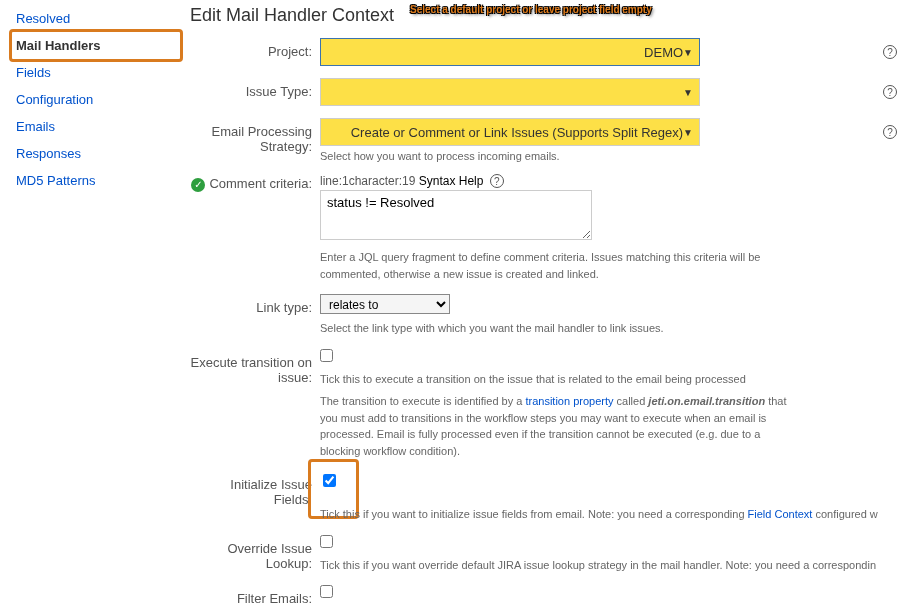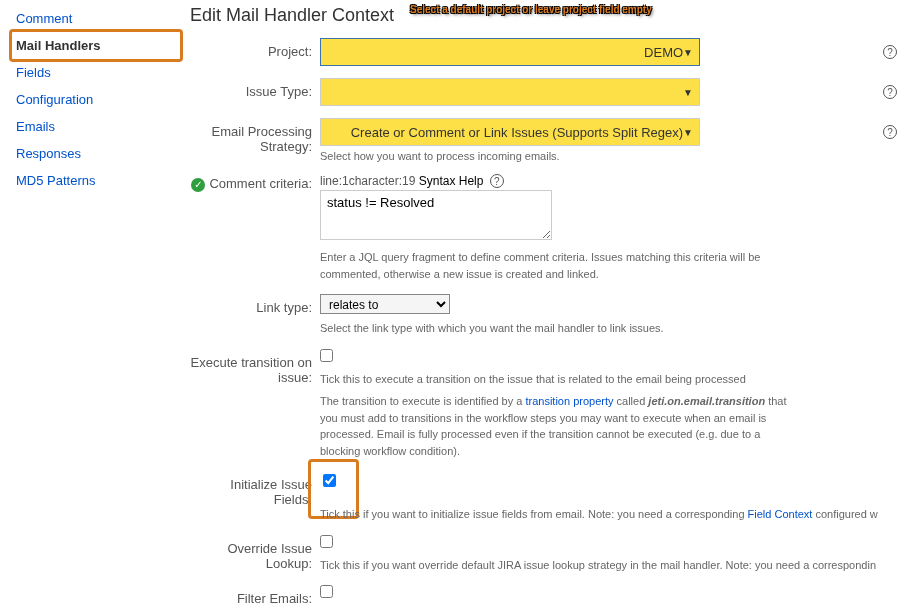--- a/index.html
+++ b/index.html
@@ -118,21 +118,21 @@
       margin-right: 4px;
       vertical-align: middle;
     }
     .criteria-top {
       font-size: 12px;
       color: #555;
       margin-bottom: 2px;
     }
     .criteria-top .link { color: #000000; cursor: pointer; }
     .textarea-box {
-      width: 232px;
+      width: 272px;
       height: 50px;
       border: 1px solid #ccc;
       padding: 4px 6px;
       font-size: 13px;
       resize: both;
       font-family: inherit;
     }
     .small-select {
       width: 130px;
       height: 20px;
@@ -165,21 +165,21 @@
       margin-top: 6px;
       line-height: 1.5;
     }
     .desc-wide .link { color: #0052cc; cursor: pointer; }
   </style>
 </head>
 <body>
 
 <div class="container">
   <div class="sidebar">
-    <div class="sidebar-item">Comment</div>
+    <div class="sidebar-item">Resolved</div>
     <div class="sidebar-highlight">
       <div class="sidebar-item selected">Mail Handlers</div>
     </div>
     <div class="sidebar-item">Fields</div>
     <div class="sidebar-item">Configuration</div>
     <div class="sidebar-item">Emails</div>
     <div class="sidebar-item">Responses</div>
     <div class="sidebar-item">MD5 Patterns</div>
   </div>
 

